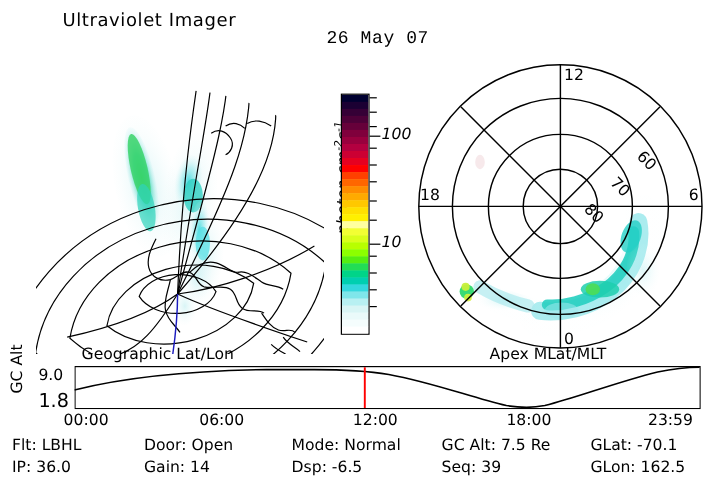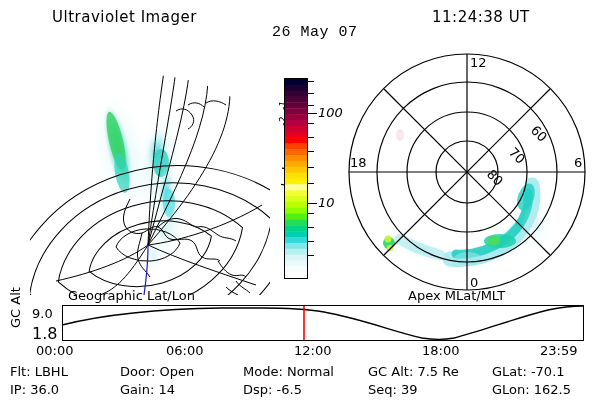--- a/index.html
+++ b/index.html
@@ -52,21 +52,20 @@
   #status{left:0;top:364px;width:600px;height:36px;text-decoration:underline;}
   .st-cell{position:absolute;font-size:13px;white-space:nowrap;}
   .st-r0{top:0;} .st-r1{top:18px;}
 </style>
 </head>
 <body>
 
 <div class="abs" id="header">
   <span id="hdr-title">Ultraviolet Imager</span>
   <span id="hdr-date">26 May 07</span>
-  <span id="hdr-time">11:24:38 UT</span>
 </div>
 
 <div class="abs" id="geo-panel">
   <svg id="geo-svg" width="240" height="250" viewBox="0 0 240 250">
     <defs>
       <clipPath id="geoClip">
         <circle cx="118" cy="200" r="170"></circle>
       </clipPath>
       <radialGradient id="auroraA" cx="50%" cy="50%" r="50%">
         <stop offset="0%" stop-color="#2bd46d" stop-opacity="0.95"></stop>
@@ -273,21 +272,21 @@
   <div id="orb-lab-right">Apex MLat/MLT</div>
 
   <svg id="orb-box" width="522" height="36" viewBox="0 0 522 36">
     <rect x="0.5" y="0.5" width="521" height="35" fill="none" stroke="#000" stroke-width="1"></rect>
     <path d="M0 20 C40 10 90 4 160 3 L200 3 C230 3 250 5 262 7
              C300 14 330 26 360 33 C372 35 382 35 392 33
              C420 26 450 14 486 5 C500 2 512 1 521 1" fill="none" stroke="#000" stroke-width="1.3"></path>
     <line x1="242" y1="1" x2="242" y2="35" stroke="#ff0000" stroke-width="1.6"></line>
   </svg>
 
-  <div class="orb-xlab" style="left:36px">00:00</div>
+  <div class="orb-xlab" style="left:53px">00:00</div>
   <div class="orb-xlab" style="left:166px">06:00</div>
   <div class="orb-xlab" style="left:294px">12:00</div>
   <div class="orb-xlab" style="left:422px">18:00</div>
   <div class="orb-xlab" style="left:540px">23:59</div>
 </div>
 
 <div class="abs" id="status">
   <div class="st-cell st-r0" style="left:10px">Flt: LBHL</div>
   <div class="st-cell st-r0" style="left:243px">Mode: Normal</div>
   <div class="st-cell st-r0" style="left:120px">Door: Open</div>

